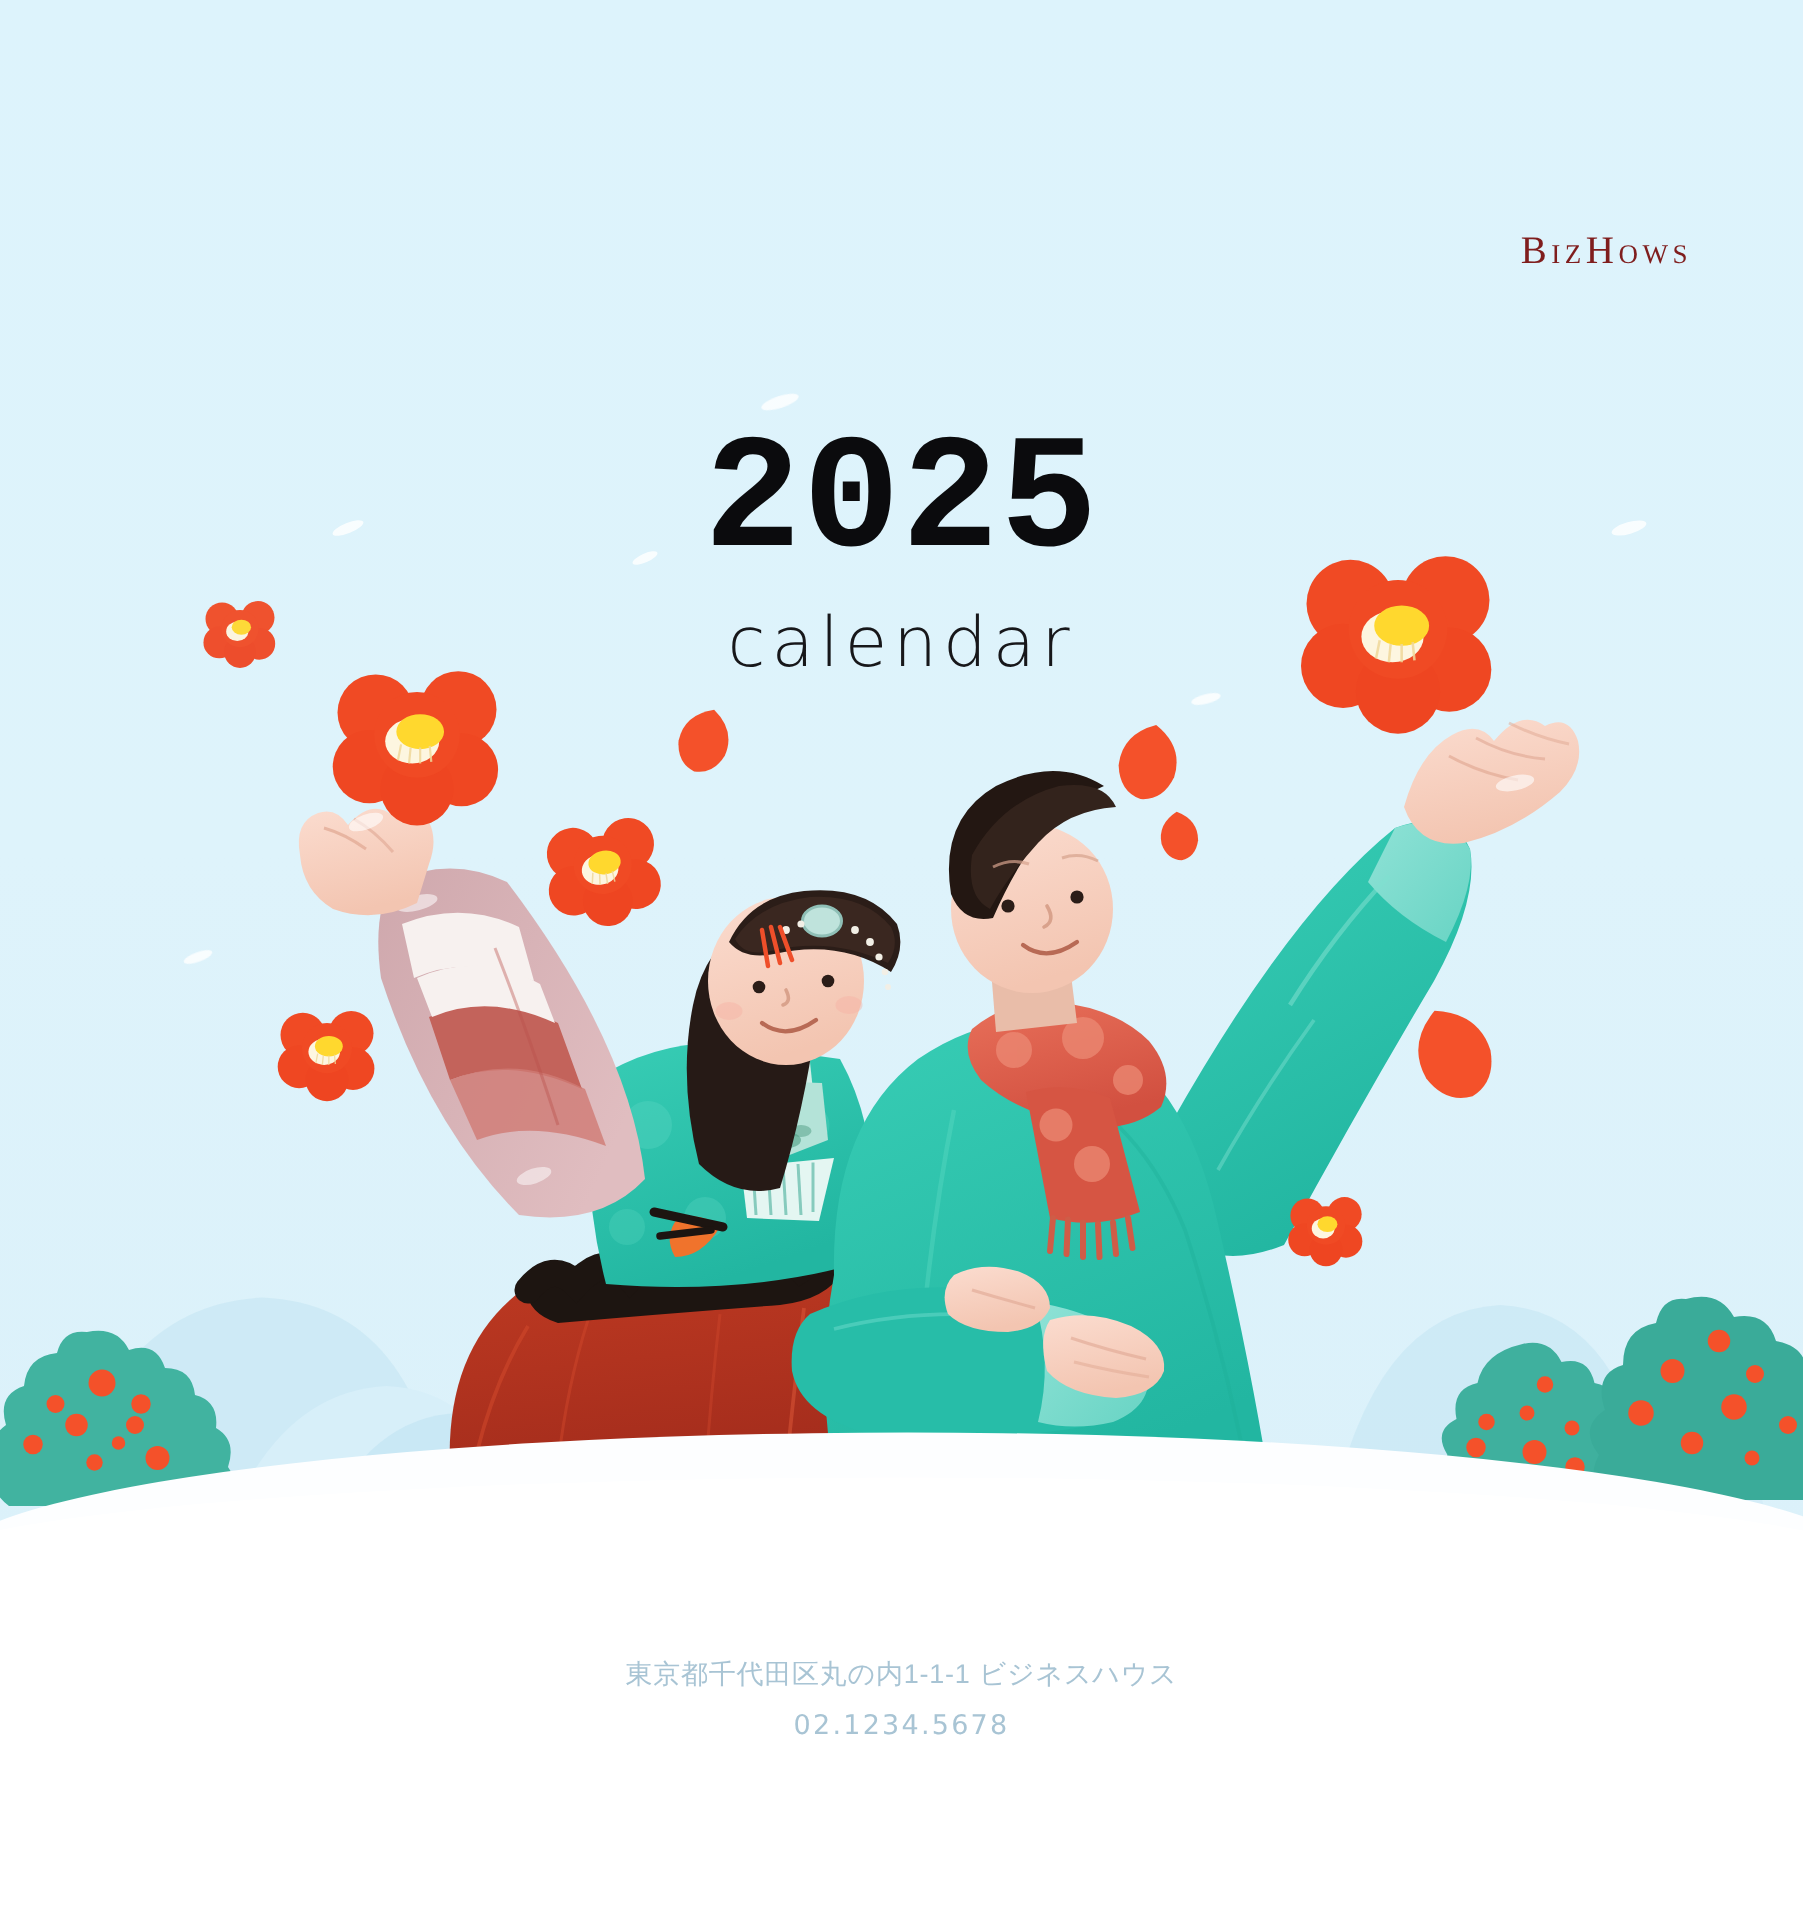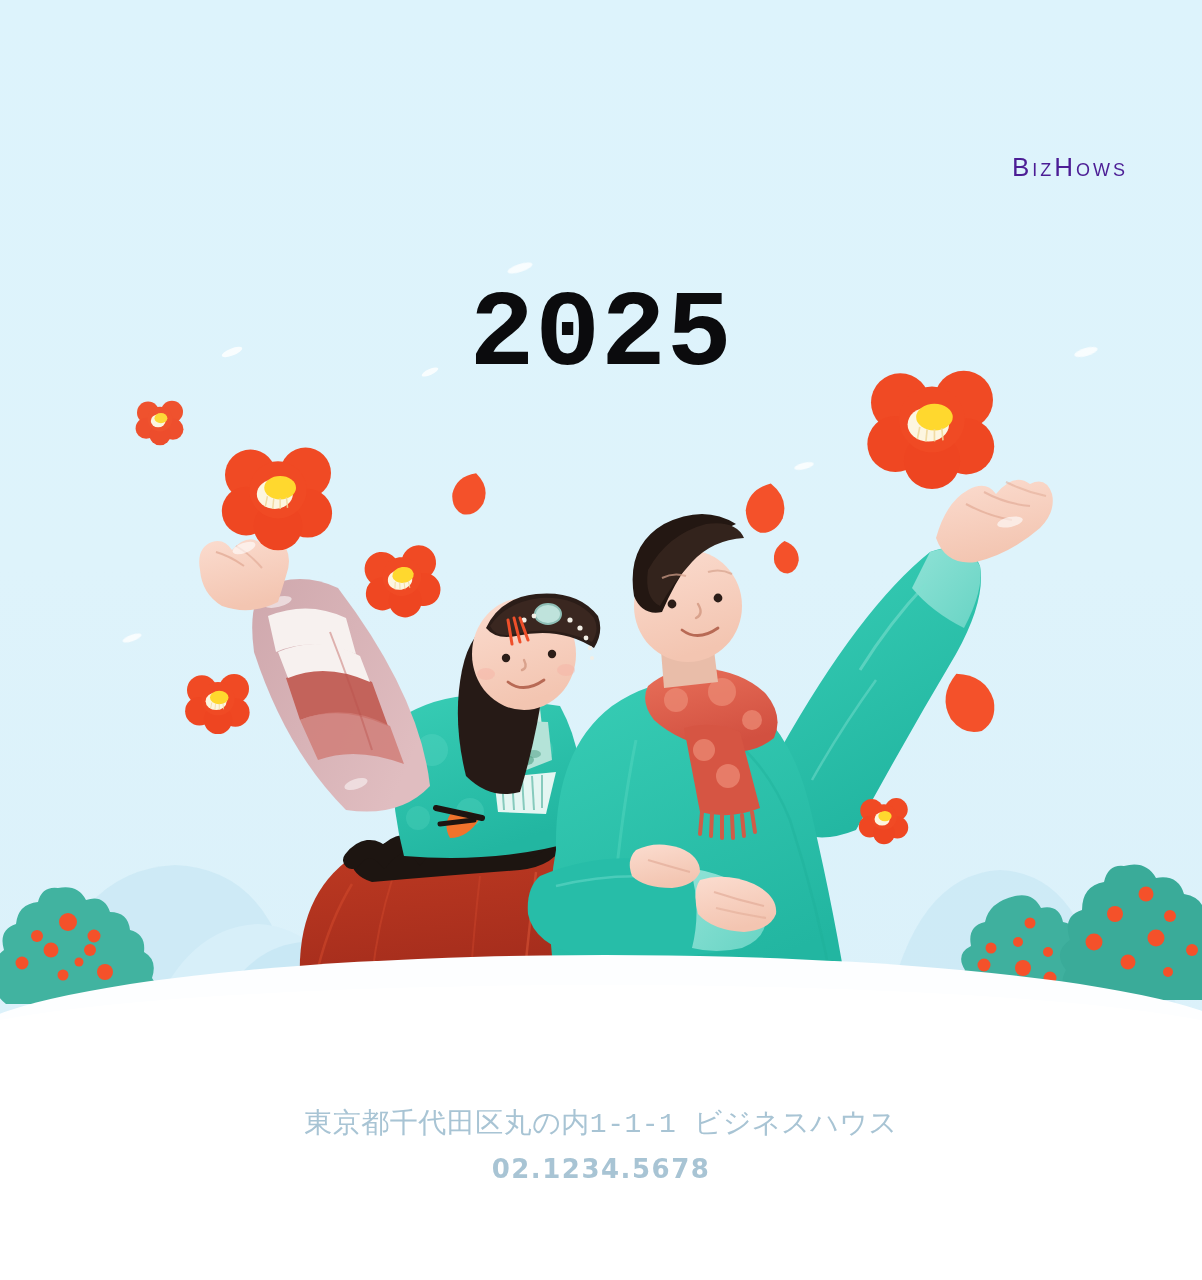--- a/index.html
+++ b/index.html
@@ -10,42 +10,42 @@
   }
   .poster{
     position:relative;width:1202px;height:1280px;overflow:hidden;
     background:#dcf2fb;
   }
   
   .sky{position:absolute;left:0;top:0;width:1202px;height:1030px;
        background:linear-gradient(180deg,#ddf3fc 0%,#def3fb 55%,#dbf1fa 100%);}
   
   .brand{position:absolute;right:74px;top:152px;
-    font-size:26px;letter-spacing:3px;color:#4c1d95;
-    font-variant:small-caps;font-family:Liberation Sans, sans-serif;
+    font-size:26px;letter-spacing:3px;color:#7f1d1d;
+    font-variant:small-caps;font-family:Liberation Serif, serif;
     font-weight:400;user-select:none;}
   
   .title-wrap{position:absolute;left:0;top:281px;width:1202px;text-align:center;}
   .year{font-size:108px;font-weight:700;color:#0b0b0d;letter-spacing:1px;
         line-height:1;font-family:Liberation Mono, monospace;}
   .calendar{margin-top:16px;font-size:46px;font-weight:300;color:#17171a;
         letter-spacing:4px;line-height:1;
         font-family:"DejaVu Sans","Liberation Sans",sans-serif;}
   
   .snow{position:absolute;left:-40px;top:955px;width:1290px;height:360px;
         background:#fdfeff;border-radius:50% 50% 0 0 / 90px 90px 0 0;}
   .snow2{position:absolute;left:-60px;top:985px;width:1320px;height:340px;
         background:#ffffff;border-radius:50% 50% 0 0 / 60px 60px 0 0;}
   .footer-bg{position:absolute;left:0;top:1040px;width:1202px;height:240px;background:#ffffff;}
   
   .footer{position:absolute;left:0;top:1104px;width:1202px;text-align:center;}
-  .addr{font-size:28px;color:#a8c4d4;letter-spacing:.5px;
-        font-family:Liberation Mono, monospace;font-weight:400;}
-  .phone{margin-top:12px;font-size:26px;color:#a8c4d4;letter-spacing:1.5px;
-        font-family:"DejaVu Sans","Liberation Sans",sans-serif;font-weight:700;}
+  .addr{font-size:18px;color:#a8c4d4;letter-spacing:.5px;
+        font-family:Liberation Sans, sans-serif;font-weight:400;}
+  .phone{margin-top:12px;font-size:18px;color:#a8c4d4;letter-spacing:1.5px;
+        font-family:"DejaVu Sans","Liberation Sans",sans-serif;font-weight:400;}
   svg{display:block;overflow:visible;}
 </style>
 </head>
 <body>
 
 <div class="poster">
 
   <div class="sky"></div>
 
   <svg style="position:absolute;left:0;top:820px;width:1202px;height:230px;" viewBox="0 0 1202 230">
@@ -391,20 +391,21 @@
       <ellipse cx="132" cy="638" rx="10" ry="3.2" transform="rotate(-20 132 638)"></ellipse>
       <ellipse cx="804" cy="466" rx="10" ry="3.2" transform="rotate(-14 804 466)"></ellipse>
       <ellipse cx="430" cy="372" rx="9" ry="3" transform="rotate(-24 430 372)"></ellipse>
     </g>
   </svg>
 
   <div class="brand">BizHows</div>
 
   <div class="title-wrap">
     <div class="year">2025</div>
+    <div class="calendar">calendar</div>
   </div>
 
   <div class="footer">
     <div class="addr">東京都千代田区丸の内1-1-1 ビジネスハウス</div>
     <div class="phone">02.1234.5678</div>
   </div>
 
 </div>
 
 </body></html>

